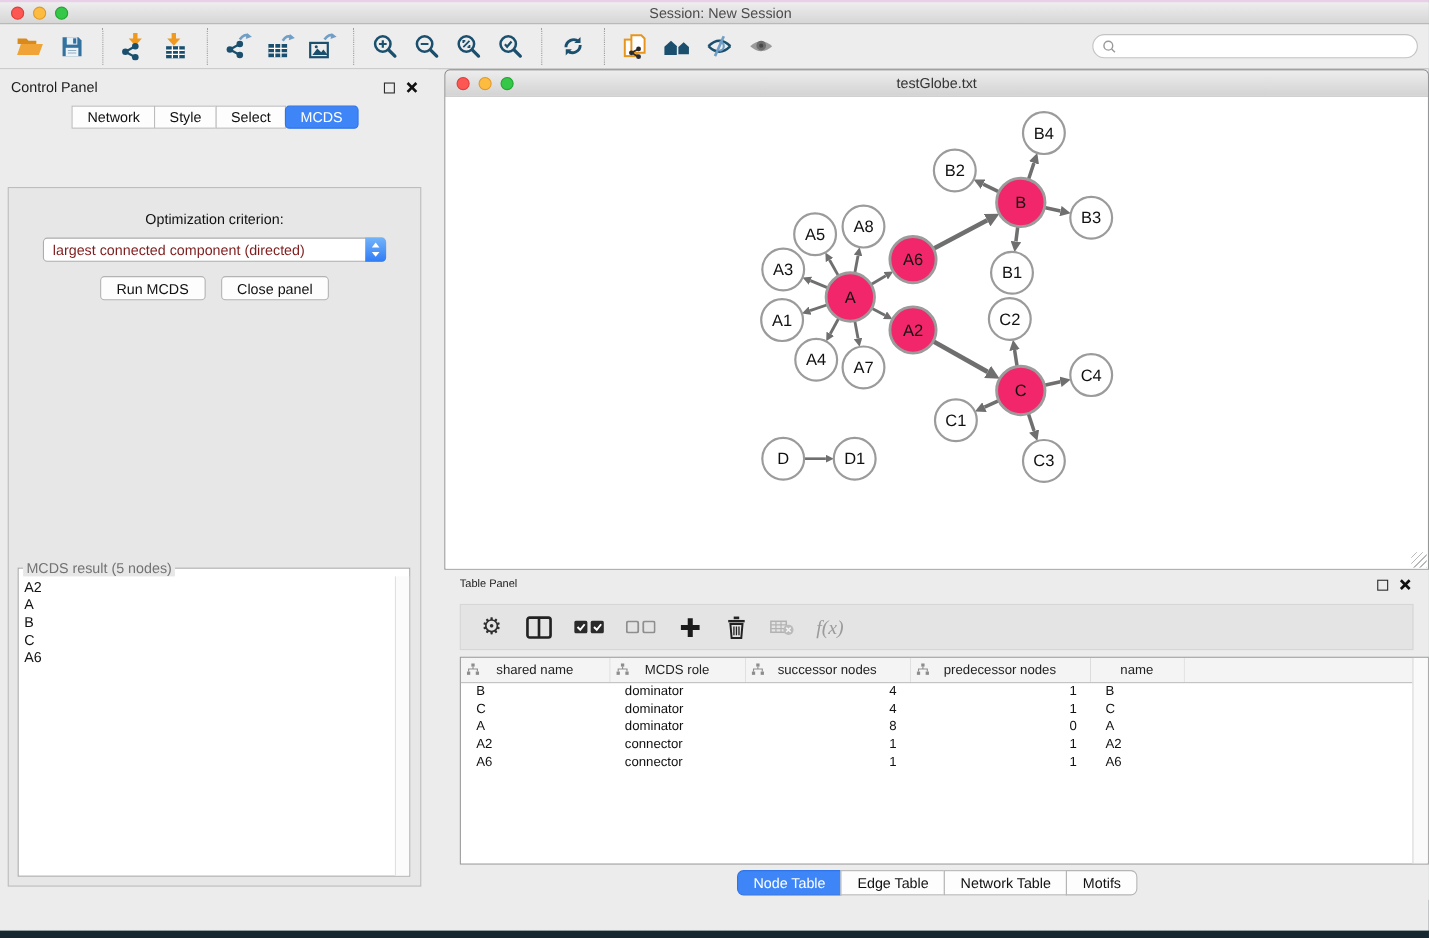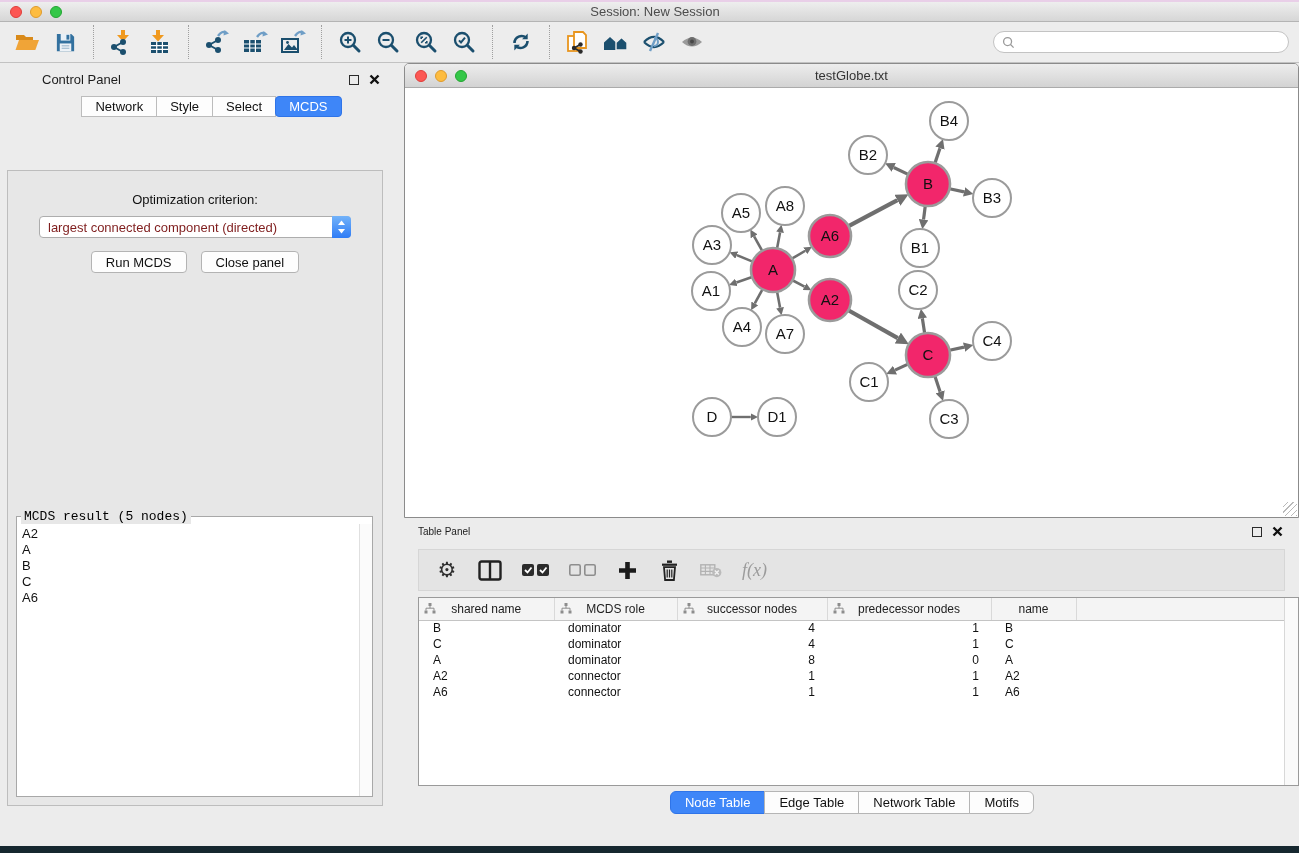--- a/index.html
+++ b/index.html
@@ -22,37 +22,37 @@
   .tbtn { width:32px; height:34px; display:flex; align-items:center; justify-content:center; margin:0 3px; }
   .tsep { height:34px; border-left:1px dotted #9f9f9f; margin:0 9px; }
   .spacer { flex:1; }
   .searchbox { width:296px; height:22px; border:1px solid #c3c3c3; border-radius:12px; background:#fff; display:flex; align-items:center; padding:0 8px; margin-right:2px; }
   .searchbox input { border:none; outline:none; flex:1; font-size:12px; background:transparent; margin-left:5px; }
 
   
   .main-row { height:755px; display:flex; }
 
   
-  .cpanel { width:390px; background:#ececec; position:relative; flex:none;padding-left:32px; }
+  .cpanel { width:390px; background:#ececec; position:relative; flex:none; }
   .cpanel-head { height:33px; display:flex; align-items:center; padding:0 10px; }
   .cpanel-title { font-size:13px; color:#1c1c1c; flex:1; }
   .winbtns { display:flex; align-items:center; gap:10px; }
   .floatbox { width:10px; height:10px; border:1.6px solid #2b2b2b; display:inline-block; }
   .ctabs { height:21px; display:flex; justify-content:center; position:relative; z-index:2; }
   .ctab { font-size:13px; padding:2px 13px; background:#fdfdfd; border:1px solid #bcbcbc; margin-right:-1px; color:#111; }
   .ctab.sel { background:#3e86f8; border-color:#2f74e8; color:#fff; border-radius:4px; }
   .cbody { position:absolute; left:7px; right:7px; top:107px; bottom:12px; background:#e7e7e7; border:1px solid #bdbdbd; }
   .opt-label { text-align:center; font-size:13px; color:#111; margin-top:21px; }
   .combo { width:312px; height:22px; margin:9px auto 0; background:#fff; border:1px solid #adadad; border-radius:4px; display:flex; align-items:center; position:relative; }
   .combo-text { flex:1; font-size:13px; padding-left:8px; color:#7f1d1d; white-space:nowrap; overflow:hidden; }
   .combo-step { width:19px; height:22px; margin:-1px -1px 0 0; background:linear-gradient(#73b3f9,#2e7cf6); border-radius:0 4px 4px 0; display:flex; align-items:center; justify-content:center; }
   .btn-row { display:flex; justify-content:center; gap:14px; margin-top:13px; }
   .pbtn { height:22px; padding:0 14px; background:#fdfdfd; border:1px solid #b3b3b3; border-radius:4px; font-size:13px; color:#111; display:flex; align-items:center; }
   .mcds-fieldset { position:absolute; left:8px; right:9px; top:338px; bottom:8px; border:1px solid #a8a8a8; background:#fff; }
-  .mcds-fieldset legend { font-size:13px; color:#000000; margin-left:4px; padding:0 3px; background:#e7e7e7;font-family:Liberation Mono, monospace; }
+  .mcds-fieldset legend { font-size:13px; color:#737373; margin-left:4px; padding:0 3px; background:#e7e7e7; }
   .mcds-listwrap { position:absolute; left:1px; right:1px; top:2px; bottom:1px; background:#fff; }
   .mcds-item { font-size:13px; color:#111; line-height:16px; padding-left:4px; }
   .mcds-scroll { position:absolute; top:0; bottom:0; right:0; width:13px; background:#fbfbfb; border-left:1px solid #e0e0e0; }
 
   
   .right-col { flex:1; margin-left:14px; display:flex; flex-direction:column; }
 
   
   .netwin { height:455px; border:1px solid #8b8b8b; border-radius:5px 5px 0 0; display:flex; flex-direction:column; position:relative; }
   .net-titlebar { height:24px; background:linear-gradient(#ededed,#d3d3d3); border-bottom:1px solid #ababab; border-radius:4px 4px 0 0; display:flex; align-items:center; position:relative; }

